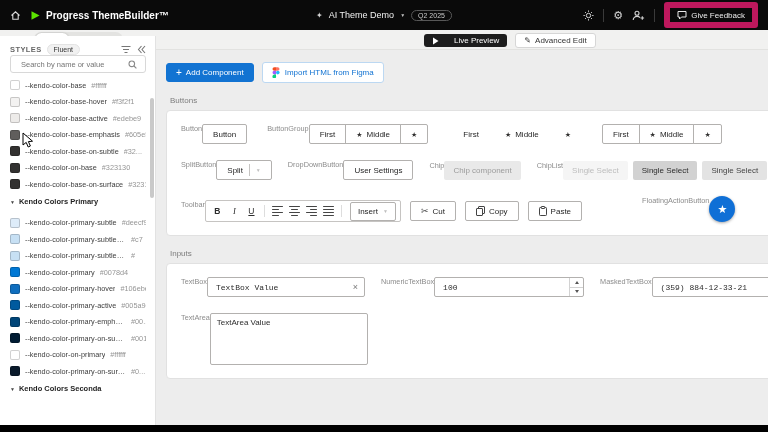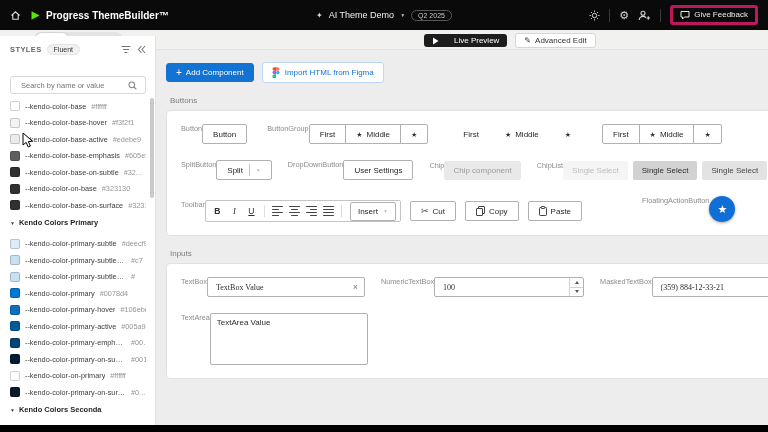--- a/index.html
+++ b/index.html
@@ -12,21 +12,21 @@
           display:flex;align-items:center;gap:9px;padding:0 10px;box-sizing:border-box}
   .brand{display:flex;align-items:center;gap:5px;font-size:10px;font-weight:700;color:#fff}
   .topbar-center{position:absolute;left:50%;top:0;height:30px;transform:translateX(-50%);
           display:flex;align-items:center;gap:6px}
   .proj-name{font-size:9px;color:#f2f2f2}
   .caret{font-size:5px;color:#bfbfbf}
   .q-badge{font-size:7px;color:#c9c9c9;border:1px solid #585858;border-radius:8px;padding:1px 6px}
   .topbar-right{margin-left:auto;display:flex;align-items:center;gap:9px}
   .vdiv{width:1px;height:13px;background:#3a3a3a}
   .glyph-btn{font-size:11px;color:#d4d4d4;line-height:1;cursor:default}
-  .feedback{display:flex;align-items:flex-start;gap:4px;border:3px solid #be185d;border-radius:3px;
+  .feedback{display:flex;align-items:center;gap:4px;border:6px solid #be185d;border-radius:3px;
           padding:2px 7px;font-size:8px;color:#ececec}
   .sparkle{font-size:8px;color:#d8d8d8}
 
   
   .modebar{position:absolute;top:30px;left:0;right:0;height:20px;background:#f1f1f0;
           border-bottom:1px solid #e2e2e0;display:flex;align-items:center;box-sizing:border-box;padding-left:34px}
   .seg{display:flex;background:#e3e3e1;border-radius:9px;padding:1px;font-size:8px}
   .seg-on{background:#fff;border-radius:8px;padding:2px 10px;color:#222;box-shadow:0 0 2px rgba(0,0,0,.25)}
   .seg-off{padding:2px 10px;color:#555}
   .preview-group{position:absolute;left:424px;top:3px;display:flex;gap:8px;align-items:center}
@@ -34,21 +34,21 @@
   .adv{background:#fff;border:1px solid #d6d6d6;color:#333;font-size:8px;border-radius:3px;padding:2px 8px;display:flex;gap:4px;align-items:center}
   .pencil{font-size:8px;color:#444}
 
   
   .sidebar{position:absolute;top:36px;left:0;width:156px;bottom:7px;background:#fff;
           border-right:1px solid #e2e2e2;box-sizing:border-box;padding:8px 9px 0 10px;overflow:hidden}
   .side-head{display:flex;align-items:center;gap:5px}
   .side-title{font-size:7.5px;font-weight:700;color:#666;letter-spacing:.4px}
   .theme-pill{font-size:7px;background:#f1f1f1;border:1px solid #e3e3e3;border-radius:8px;padding:1px 6px;color:#333}
   .side-icons{margin-left:auto;display:flex;gap:6px;align-items:center}
-  .search{margin-top:21px;height:18px;border:1px solid #d8d8d8;border-radius:3px;display:flex;
+  .search{margin-top:0;height:18px;border:1px solid #d8d8d8;border-radius:3px;display:flex;
           align-items:center;padding:0 8px;gap:8px;box-sizing:border-box}
   .search input{border:0;outline:0;flex:1;font-size:7.5px;color:#333;background:transparent;font-family:inherit;min-width:0}
   .tokens{margin-top:4px}
   .trow{display:flex;align-items:center;gap:5px;height:16.5px;white-space:nowrap;overflow:hidden}
   .sw{width:10px;height:10px;border-radius:2px;border:1px solid rgba(0,0,0,.18);flex:none;box-sizing:border-box}
   .tname{font-size:7.3px;color:#3d3d3d;overflow:hidden;text-overflow:ellipsis;max-width:101px;flex:none}
   .tval{font-size:7.3px;color:#959595;overflow:hidden}
   .ghead{display:flex;align-items:center;gap:4px;height:18px;font-size:7.5px;font-weight:700;color:#1f1f1f;white-space:nowrap;overflow:hidden}
   .ghead .caret{color:#444;font-size:5px}
   .scroll-thumb{position:absolute;top:62px;right:1px;width:4px;height:100px;background:#c9c9c9;border-radius:2px}
@@ -96,21 +96,21 @@
   .al i.s{width:62%}
   .al.c i.s{margin:0 auto}
   .al.r i.s{margin-left:auto}
   .insert{border:1px solid #b3b1af;border-radius:2px;font-size:8px;color:#262626;padding:0 7px;height:17px;display:inline-flex;gap:5px;align-items:center;margin-left:3px;background:#fff}
   .fab{width:26px;height:26px;border-radius:50%;background:#0f6fd6;color:#fff;display:flex;align-items:center;
        justify-content:center;font-size:11px;box-shadow:0 1px 3px rgba(0,0,0,.35)}
   .fab-col{margin-left:44px}
 
   .field{height:20px;border:1px solid #b3b1af;border-radius:2px;display:flex;align-items:center;
        padding:0 6px;box-sizing:border-box;background:#fff}
-  .field input{border:0;outline:0;font-size:8px;color:#2c2c2c;flex:1;min-width:0;background:transparent;font-family:Liberation Serif, serif}
+  .field input{border:0;outline:0;font-size:8px;color:#2c2c2c;flex:1;min-width:0;background:transparent;font-family:Liberation Mono, monospace}
   .field input::placeholder{color:#9a9a9a}
   .clear-x{font-size:9px;color:#777;line-height:1;padding-left:4px}
   .w-textbox{width:158px}.w-numeric{width:150px}.w-masked{width:162px}.w-input{width:150px}
   .field.numeric{padding-right:0}
   .spin{display:flex;flex-direction:column;border-left:1px solid #d2d2d2;height:18px;width:13px;margin-left:4px}
   .spin > div{flex:1;display:flex;align-items:center;justify-content:center}
   .spin > div:first-child{border-bottom:1px solid #d2d2d2}
   .tri-up{width:0;height:0;border-left:2.5px solid transparent;border-right:2.5px solid transparent;border-bottom:3.5px solid #555}
   .tri-down{width:0;height:0;border-left:2.5px solid transparent;border-right:2.5px solid transparent;border-top:3.5px solid #555}
   textarea.ta{width:158px;height:52px;border:1px solid #b3b1af;border-radius:2px;font-size:8px;color:#2c2c2c;

